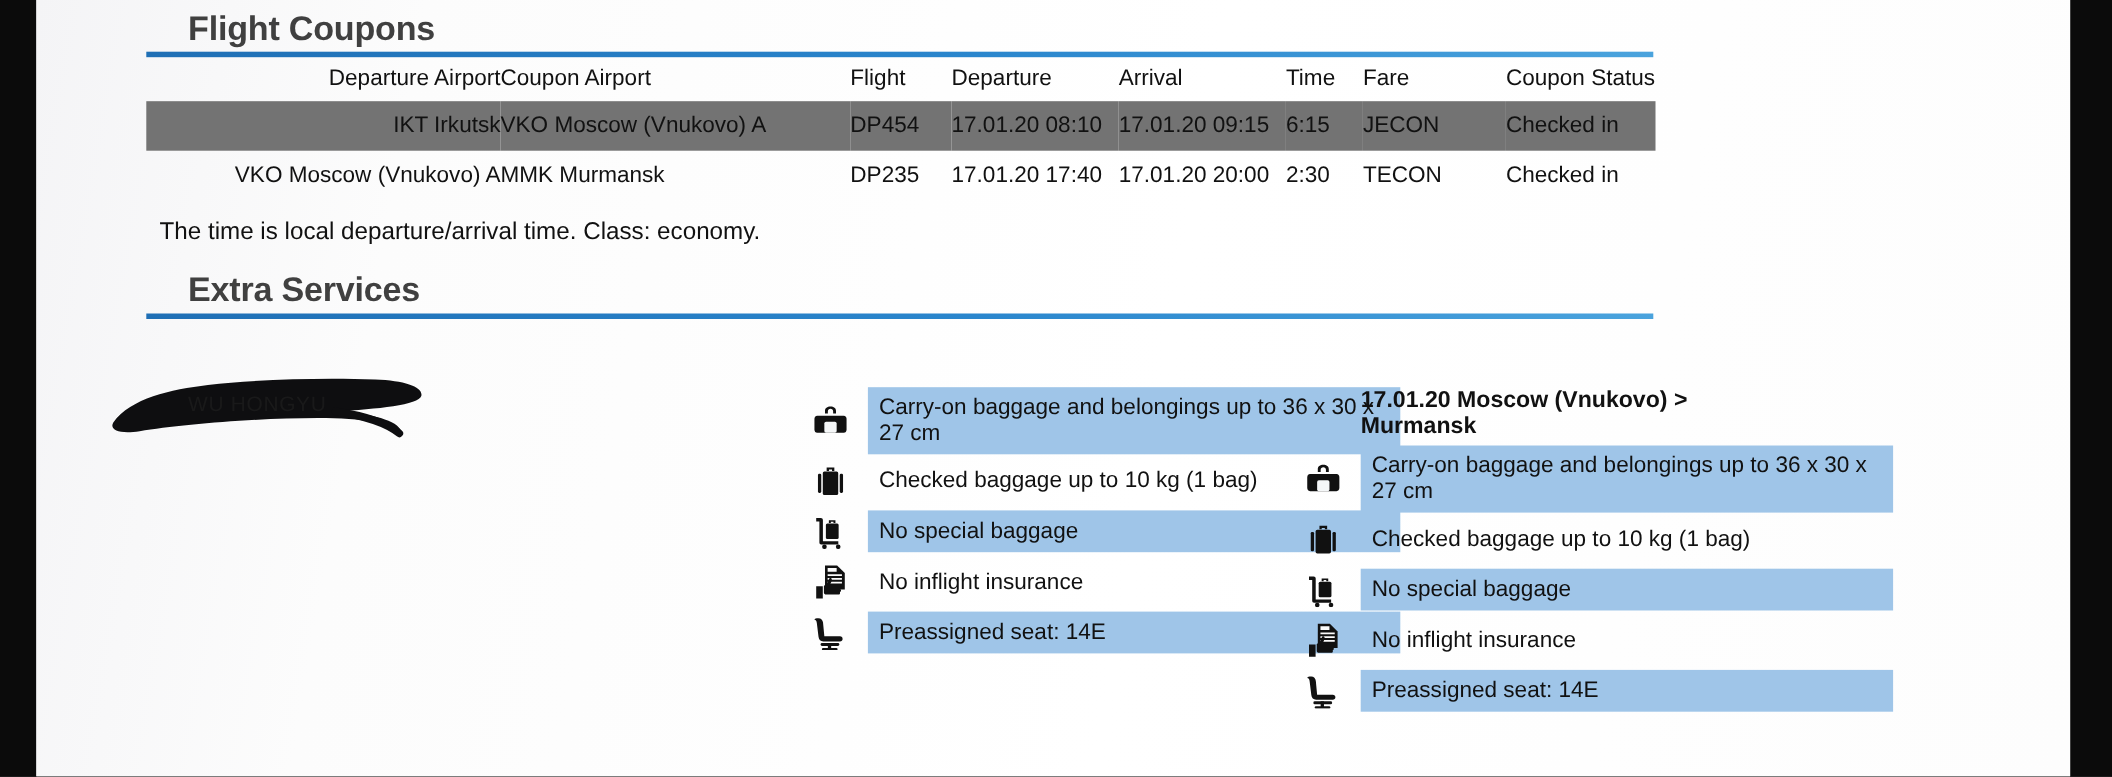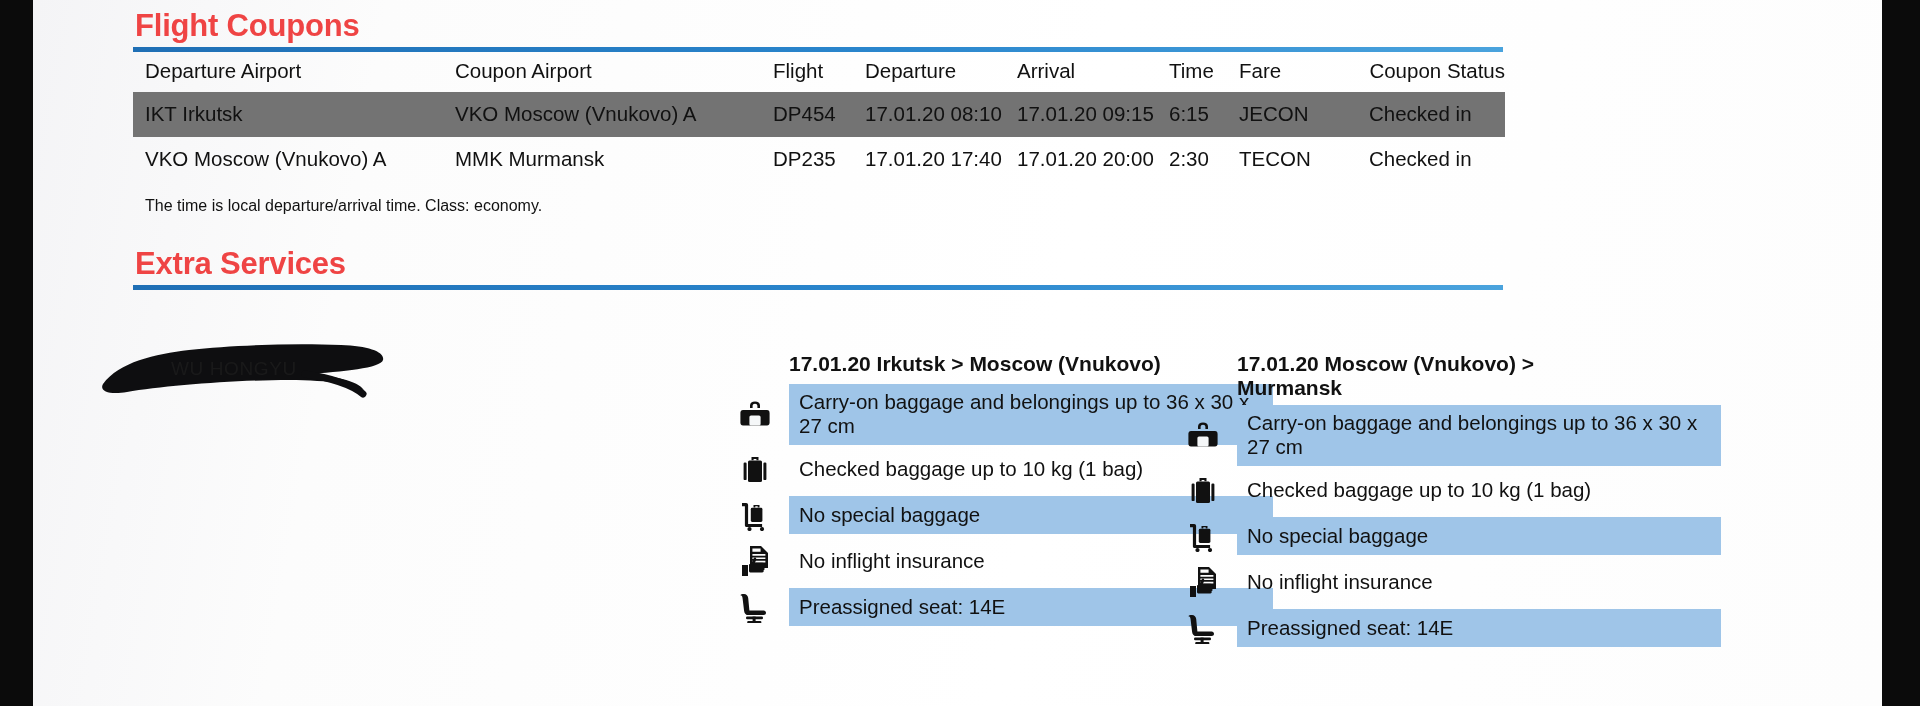--- a/index.html
+++ b/index.html
@@ -36,23 +36,24 @@
   .sheet {
     position: absolute;
     left: 0; top: 0;
     width: 1849px; height: 706px;
     background: linear-gradient(100deg,#f4f4f6 0%, #fcfcfc 18%, #ffffff 55%, #fdfdfd 100%);
   }
 
   
   .section-title {
     position: absolute;
-    color: #ef4444;
+    color: #404040;
     font-weight: bold;
     letter-spacing: -0.2px;
+    margin-left: 36px;
   }
   #flight-coupons-title { left: 102px; top: 8px; font-size: 31px; }
   #extra-services-title { left: 102px; top: 246px; font-size: 31px; }
 
   .section-rule {
     position: absolute;
     height: 5px;
     background: linear-gradient(90deg,#1f6fb5 0%, #2a86cd 55%, #4aa3dd 100%);
   }
   #flight-coupons-rule { left: 100px; top: 47px; width: 1370px; }
@@ -75,35 +76,35 @@
     line-height: 1.12;
   }
   #coupons-table td {
     font-size: 20.5px;
     color: #111;
     padding: 10px 0 11px 0;
     vertical-align: middle;
     white-space: nowrap;
   }
   #coupons-table tr.row-alt td { background: #737373; }
-  #coupons-table th:first-child, #coupons-table td:first-child { padding-left: 12px; }
+  #coupons-table th:first-child, #coupons-table td:first-child { padding-left: 12px; text-align: right; }
 
   .col-dep   { width: 322px; }
   .col-arr   { width: 318px; }
   .col-flt   { width: 92px; }
   .col-depdt { width: 152px; }
   .col-arrdt { width: 152px; }
   .col-time  { width: 70px; }
   .col-fare  { width: 130px; }
   .col-stat  { width: 136px; }
 
   #table-note {
     position: absolute;
     left: 112px; top: 197px;
-    font-size: 16px;
+    font-size: 22px;
     color: #111;
   }
 
   
   #redaction {
     position: absolute;
     left: 60px; top: 336px;
     width: 350px; height: 64px;
     pointer-events: none;
   }
@@ -183,21 +184,21 @@
       </colgroup>
       <thead>
         <tr>
           <th>Departure Airport</th>
           <th>Coupon Airport</th>
           <th>Flight</th>
           <th>Departure</th>
           <th>Arrival</th>
           <th>Time</th>
           <th>Fare</th>
-          <th style="white-space:normal; max-width:120px;text-align:right;">Coupon Status</th>
+          <th style="white-space:normal; max-width:120px;">Coupon Status</th>
         </tr>
       </thead>
       <tbody>
         <tr class="row-alt">
           <td>IKT Irkutsk</td>
           <td>VKO Moscow (Vnukovo) A</td>
           <td>DP454</td>
           <td>17.01.20 08:10</td>
           <td>17.01.20 09:15</td>
           <td>6:15</td>
@@ -224,21 +225,20 @@
 
     <svg id="redaction" viewBox="0 0 350 64">
       <path d="M10 48 C 26 26, 62 18, 96 14 C 140 9, 200 7, 248 9 C 276 10, 292 16, 290 24
                C 288 32, 250 36, 212 38 C 246 40, 268 46, 272 56 C 268 49, 236 44, 196 44
                C 140 44, 70 50, 34 56 C 16 59, 6 55, 10 48 Z" fill="#0e0e10"></path>
       <path d="M212 38 C 238 42, 258 48, 270 58" stroke="#0e0e10" stroke-width="7" fill="none" stroke-linecap="round"></path>
     </svg>
     <div id="redaction-label">WU HONGYU</div>
 
     <div class="svc-col" id="svc-col-0">
-      <div class="svc-head">17.01.20 Irkutsk &gt; Moscow (Vnukovo)</div>
 
       <div class="svc-row hl">
         <span class="svc-icon">
           <svg width="34" height="30" viewBox="0 0 34 30">
             <path d="M12 9 V6.5 C12 4 14 2.5 17 2.5 C20 2.5 22 4 22 6.5 V9 h-2.6 V7 c0-1.5-1-2.3-2.4-2.3 S14.6 5.5 14.6 7 v2 Z" fill="#111"></path>
             <path d="M5 11 h24 c1.7 0 2.6 1.2 2.6 3 v9.5 c0 1.8-1 3-2.6 3 H5 c-1.7 0-2.6-1.2-2.6-3 V14 c0-1.8 .9-3 2.6-3 Z" fill="#111"></path>
             <rect x="11.4" y="16.5" width="11.2" height="10" rx="1.6" fill="#f5f7f8"></rect>
           </svg>
         </span>
         <span class="svc-text two-line">Carry-on baggage and belongings up to 36 x 30 x 27 cm</span>

